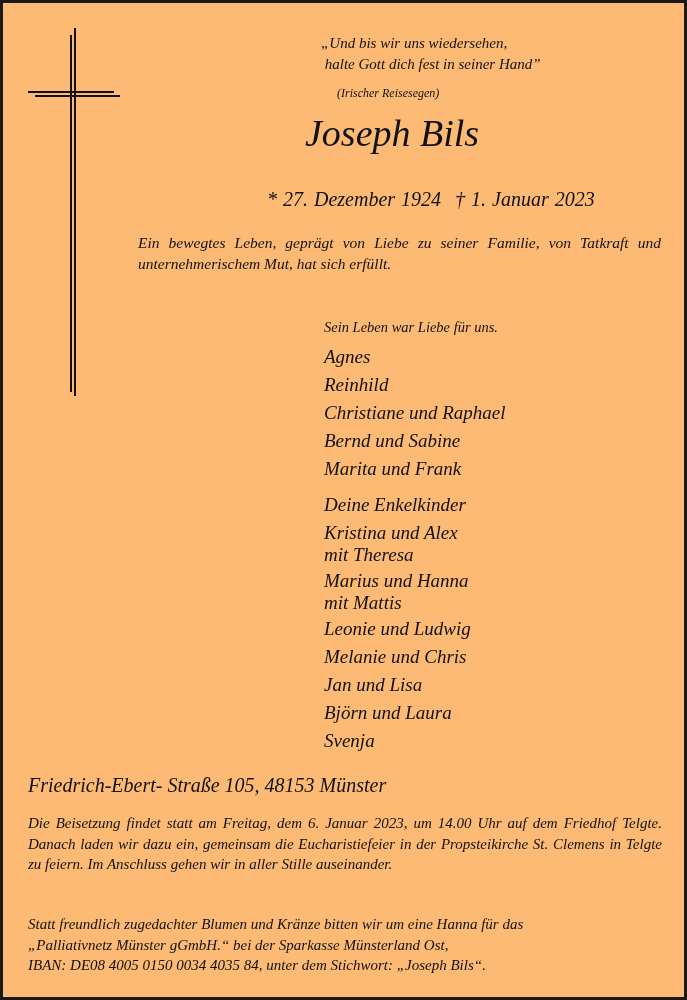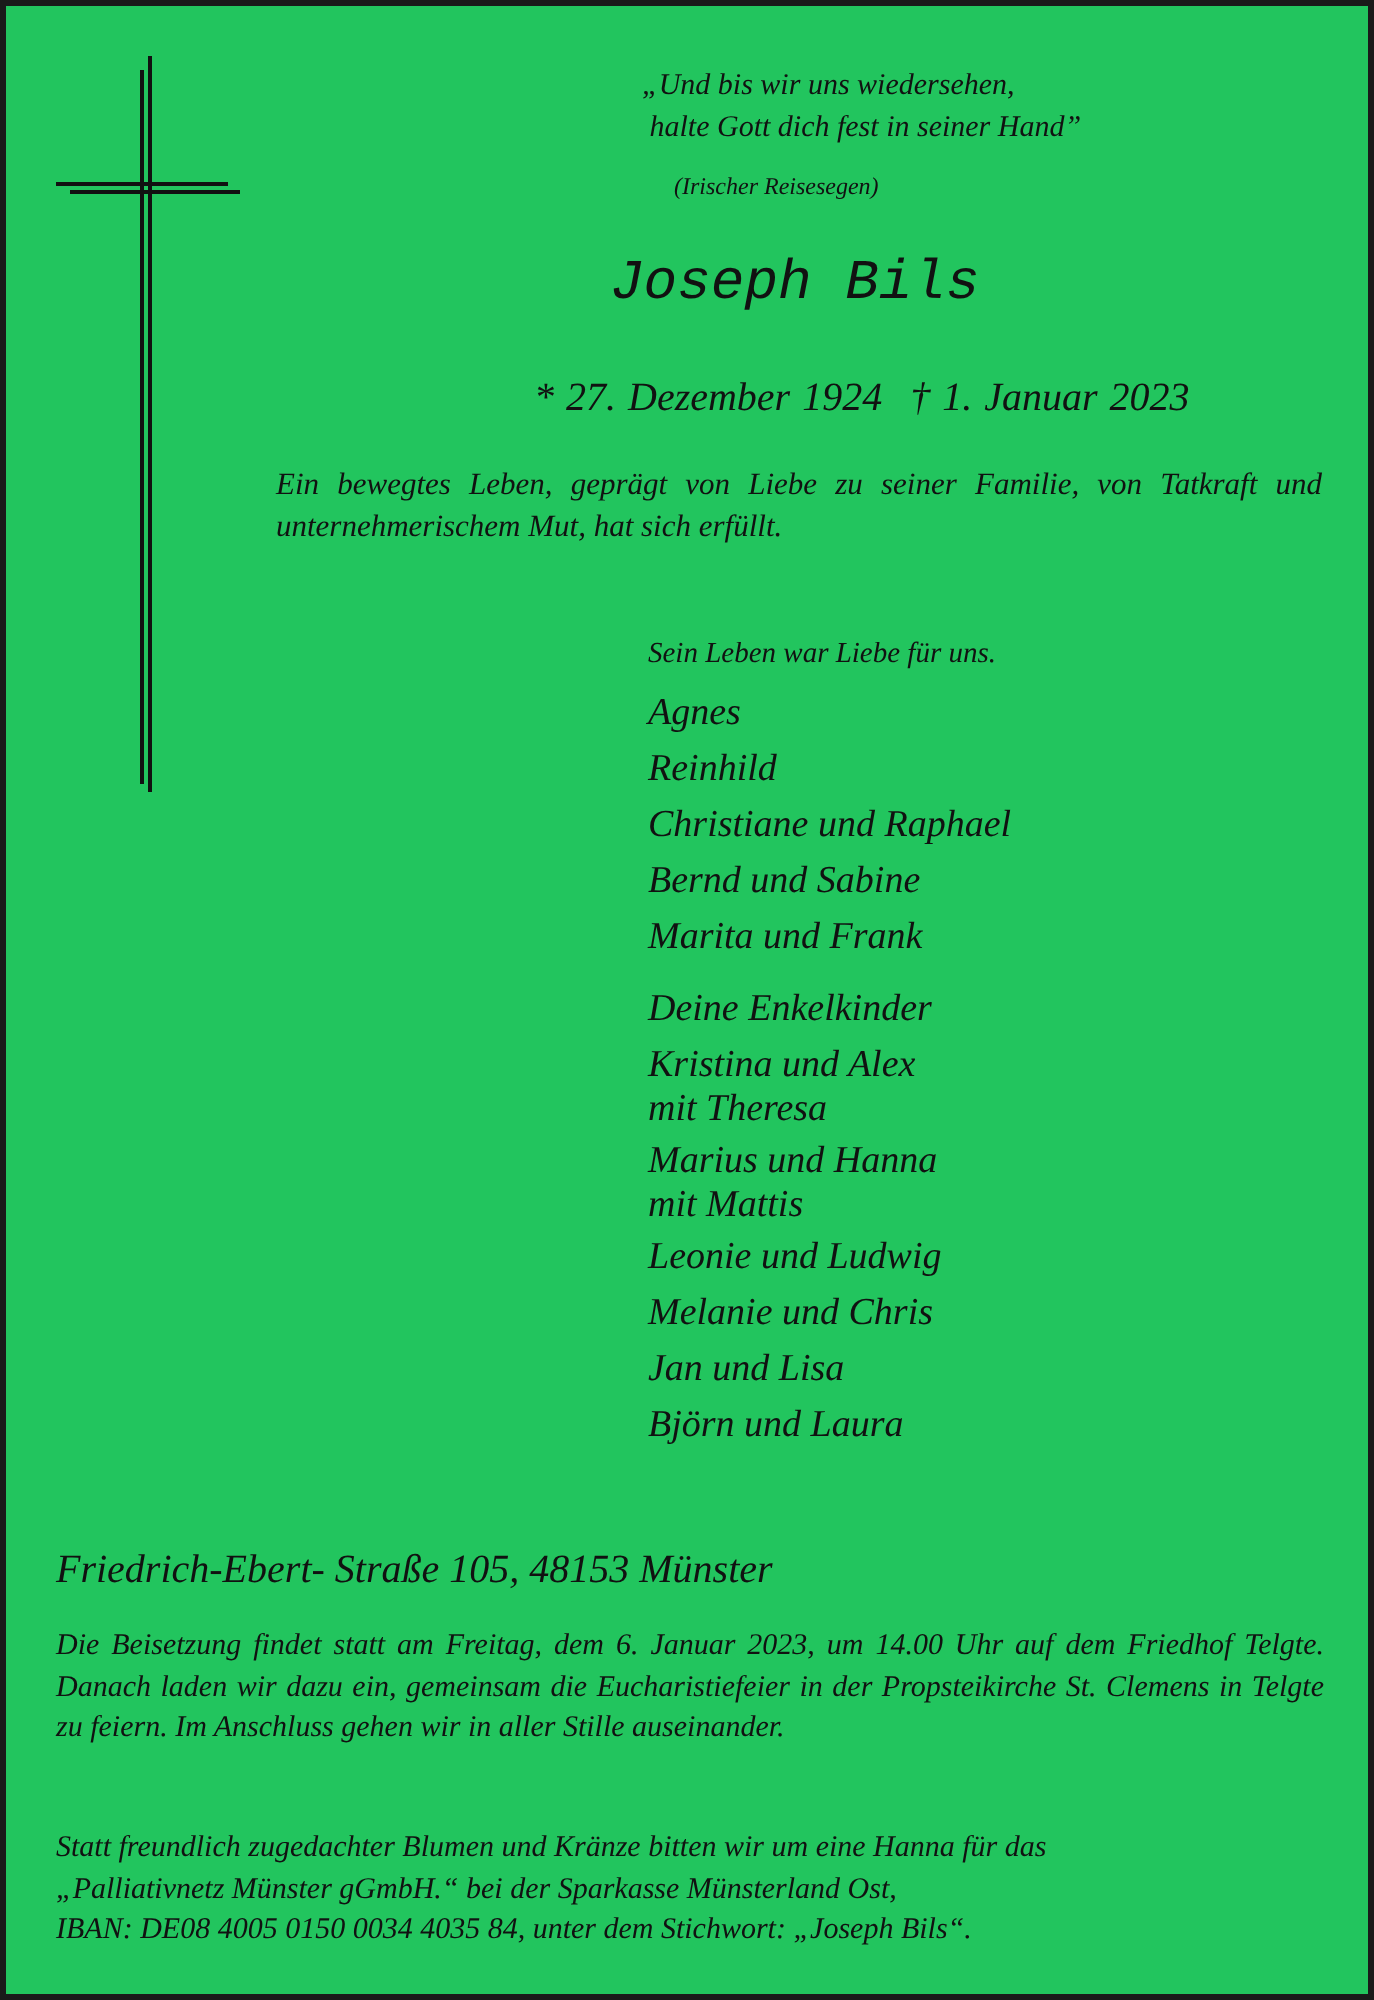--- a/index.html
+++ b/index.html
@@ -16,21 +16,21 @@
       font-style: italic;
       color: #111111;
     }
     .frame {
       position: absolute;
       left: 0; top: 0;
       width: 687px;
       height: 1000px;
       box-sizing: border-box;
       border: 3px solid #1a1a1a;
-      background: #22c55e;
+      background: #fdba74;
     }
     
     .cross-line {
       position: absolute;
       background: #111111;
     }
     .cross-v1 { left: 71px; top: 25px; width: 2px; height: 368px; }
     .cross-v2 { left: 67px; top: 32px; width: 2px; height: 357px; }
     .cross-h1 { left: 25px; top: 88px; width: 86px; height: 2px; }
     .cross-h2 { left: 32px; top: 92px; width: 85px; height: 2px; }
@@ -45,23 +45,22 @@
     }
     .quote-line { display: block; }
     .quote-source {
       left: 334px;
       top: 83px;
       font-size: 12px;
     }
     .name-inner {
       position: absolute;
       left: 302px;
-      top: 124px;
-      font-size: 28px;
-      font-family: Liberation Mono, monospace;
+      top: 108px;
+      font-size: 38px;
     }
     .dates {
       left: 264px;
       top: 185px;
       font-size: 20px;
       word-spacing: 1px;
     }
     .dates .gap { display: inline-block; width: 14px; }
     .intro {
       left: 135px;
@@ -149,20 +148,21 @@
     <div class="spacer"></div>
     <div class="row">Deine Enkelkinder</div>
     <div class="row">Kristina und Alex</div>
     <div class="row cont">mit Theresa</div>
     <div class="row">Marius und Hanna</div>
     <div class="row cont">mit Mattis</div>
     <div class="row">Leonie und Ludwig</div>
     <div class="row">Melanie und Chris</div>
     <div class="row">Jan und Lisa</div>
     <div class="row">Björn und Laura</div>
+    <div class="row">Svenja</div>
   </div>
 
   <div class="abs address">Friedrich-Ebert- Straße 105, 48153 Münster</div>
 
   <div class="abs burial">Die Beisetzung findet statt am Freitag, dem 6. Januar 2023, um 14.00 Uhr auf dem Friedhof Telgte. Danach laden wir dazu ein, gemeinsam die Eucharistiefeier in  der Propsteikirche St. Clemens in Telgte zu feiern. Im Anschluss gehen wir in aller Stille auseinander.</div>
 
   <div class="abs donation">
     <span class="line">Statt freundlich zugedachter Blumen und Kränze bitten wir um eine Hanna für das</span>
     <span class="line">„Palliativnetz Münster gGmbH.“ bei der Sparkasse Münsterland Ost,</span>
     <span class="line">IBAN: DE08 4005 0150 0034 4035 84, unter dem Stichwort: „Joseph Bils“.</span>

